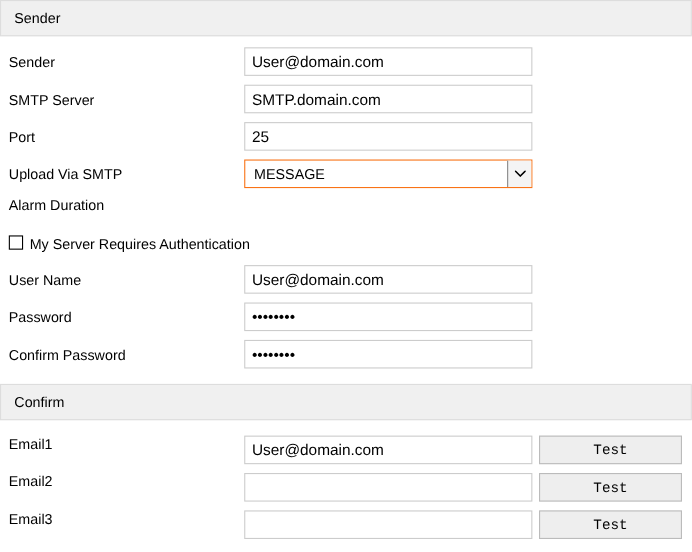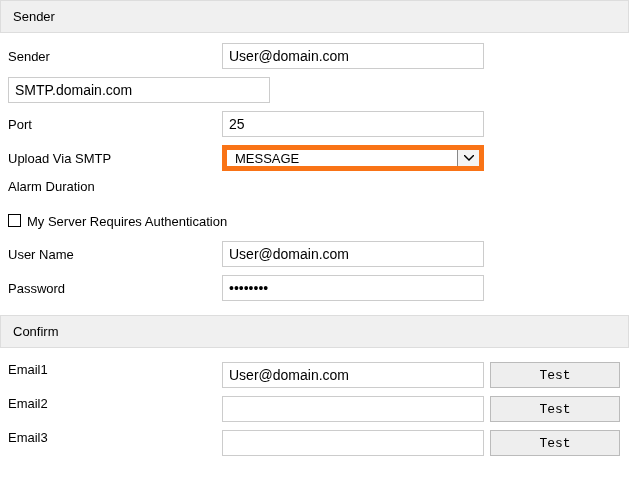--- a/index.html
+++ b/index.html
@@ -36,21 +36,21 @@
     width: 100%;
     height: 26px;
     border: 1px solid #ccc;
     padding: 10px 6px;
     font-size: 14px;
     font-family: Arial, sans-serif;
   }
   .select-wrap {
     width: 262px;
     height: 26px;
-    border: 5px solid #f97316;
+    border: 1px solid #f97316;
     display: flex;
     align-items: stretch;
     background: #fff;
   }
   .select-value {
     flex: 1;
     padding: 4px 8px;
     font-size: 13px;
     display: flex;
     align-items: center;
@@ -112,20 +112,21 @@
 </div>
 
 <div class="form-body">
 
   <div class="row">
     <div class="label">Sender</div>
     <div class="field"><input type="text" value="User@domain.com" style=""></div>
   </div>
 
   <div class="row">
+    <div class="label">SMTP Server</div>
     <div class="field"><input type="text" value="SMTP.domain.com" style=""></div>
   </div>
 
   <div class="row">
     <div class="label">Port</div>
     <div class="field"><input type="text" value="25" style=""></div>
   </div>
 
   <div class="row">
     <div class="label">Upload Via SMTP</div>
@@ -155,20 +156,24 @@
   <div class="row">
     <div class="label">User Name</div>
     <div class="field"><input type="text" value="User@domain.com" style=""></div>
   </div>
 
   <div class="row">
     <div class="label">Password</div>
     <div class="field"><input type="password" value="********" style=""></div>
   </div>
 
+  <div class="row">
+    <div class="label">Confirm Password</div>
+    <div class="field"><input type="password" value="********" style=""></div>
+  </div>
 
 </div>
 
 <div class="section-header">
   <span>Confirm</span>
 </div>
 
 <div class="receiver-body">
 
   <div class="receiver-row">

